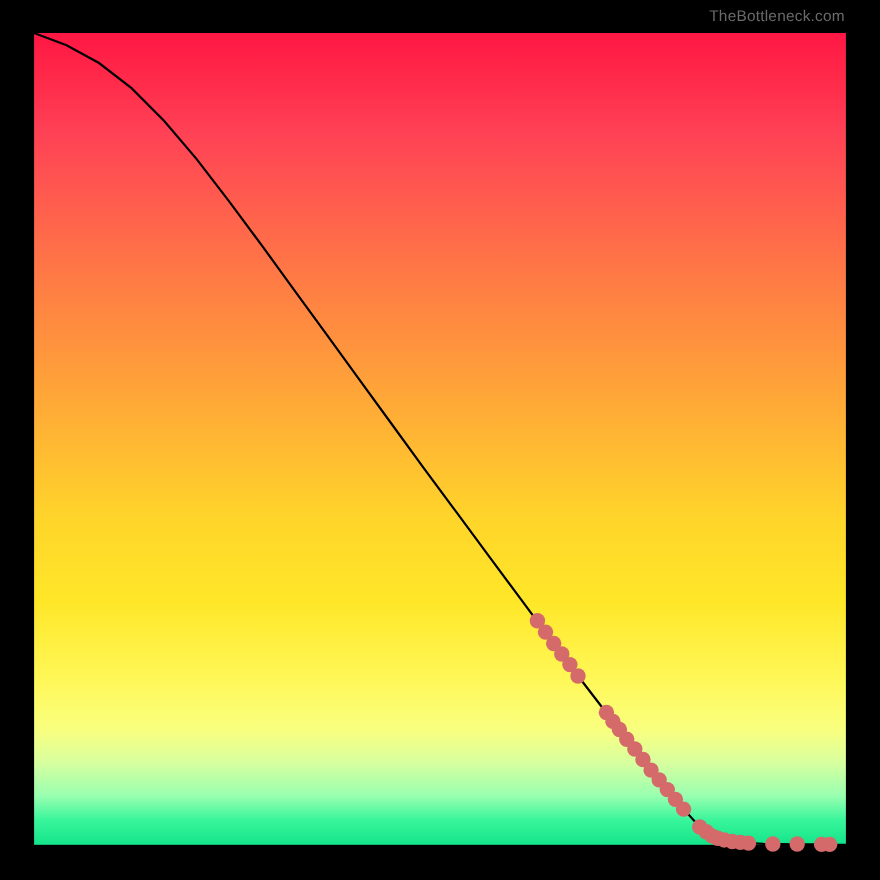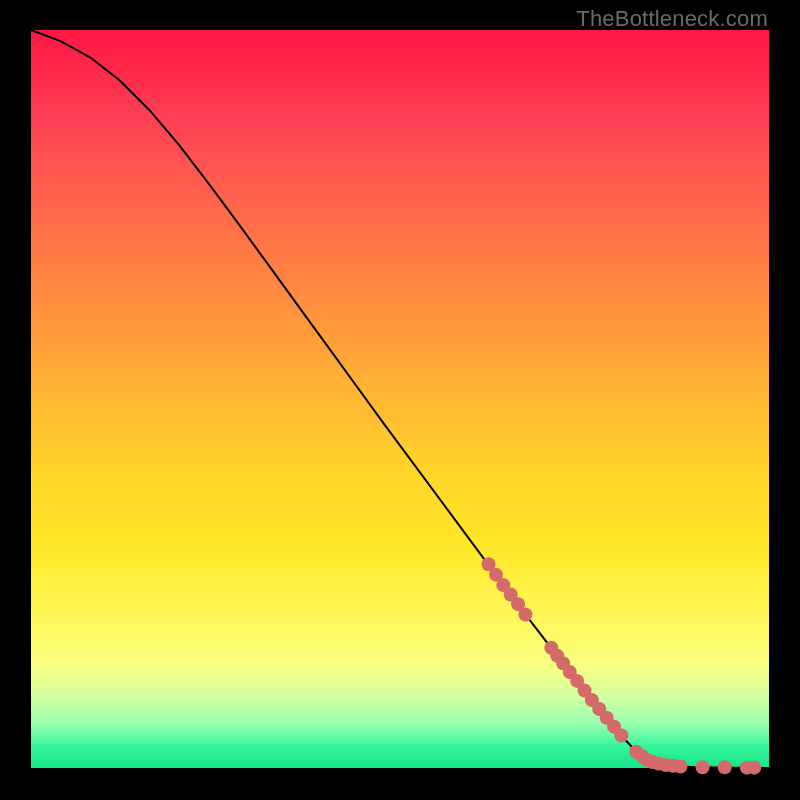--- a/index.html
+++ b/index.html
@@ -33,21 +33,21 @@
       #98ffb0 94%,
       #38f59a 97%,
       #14e48a 100%
     );
   }
   .attribution {
     position: absolute;
     top: 6px;
     right: 32px;
     color: #6a6a6a;
-    font-size: 22px;
+    font-size: 14px;
     font-weight: 500;
     letter-spacing: 0.2px;
   }
   svg.plot {
     position: absolute;
     left: 31px;
     top: 30px;
     width: 738px;
     height: 738px;
     overflow: visible;

